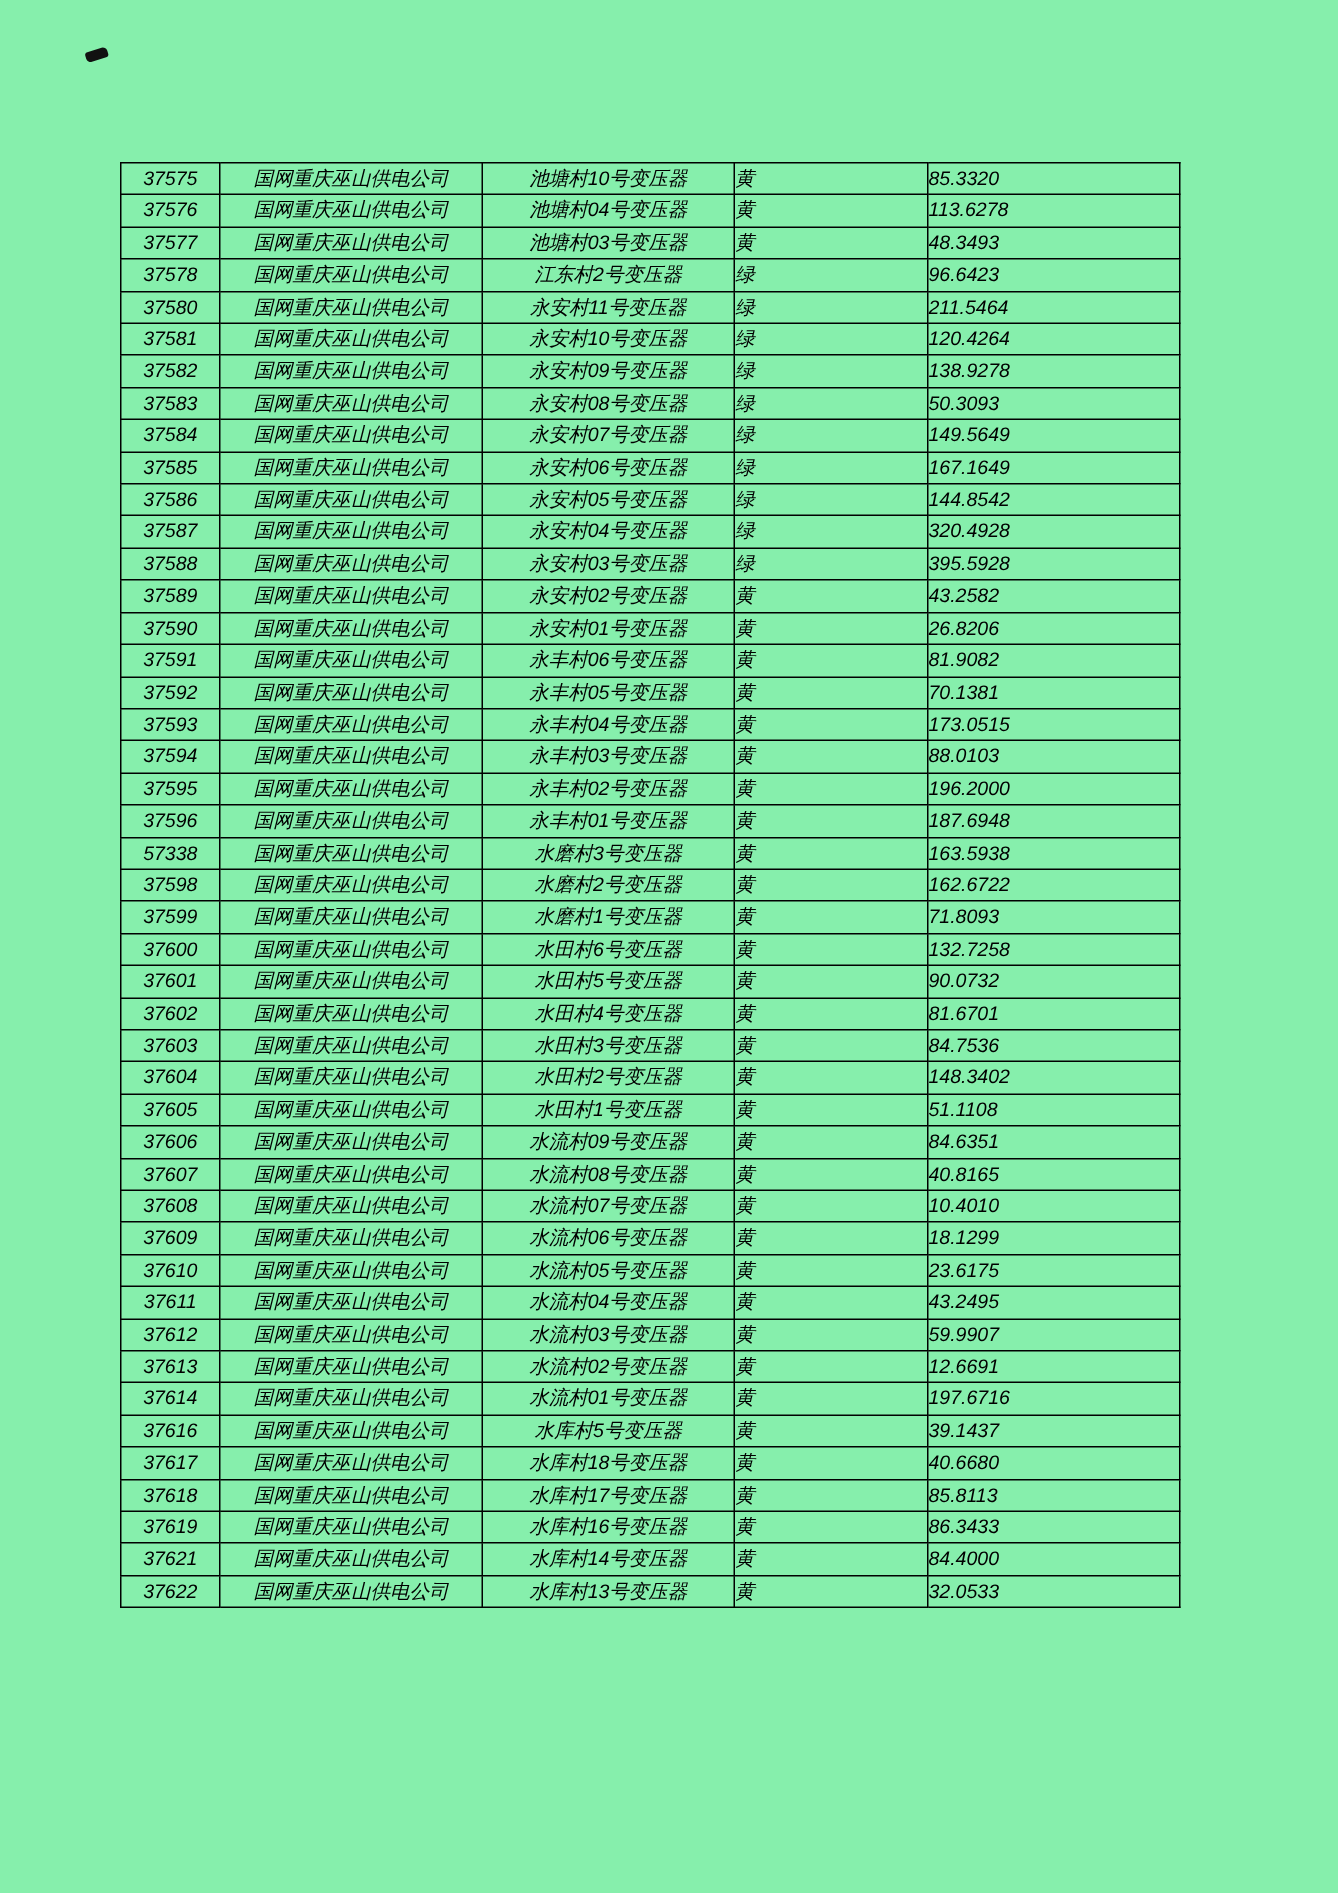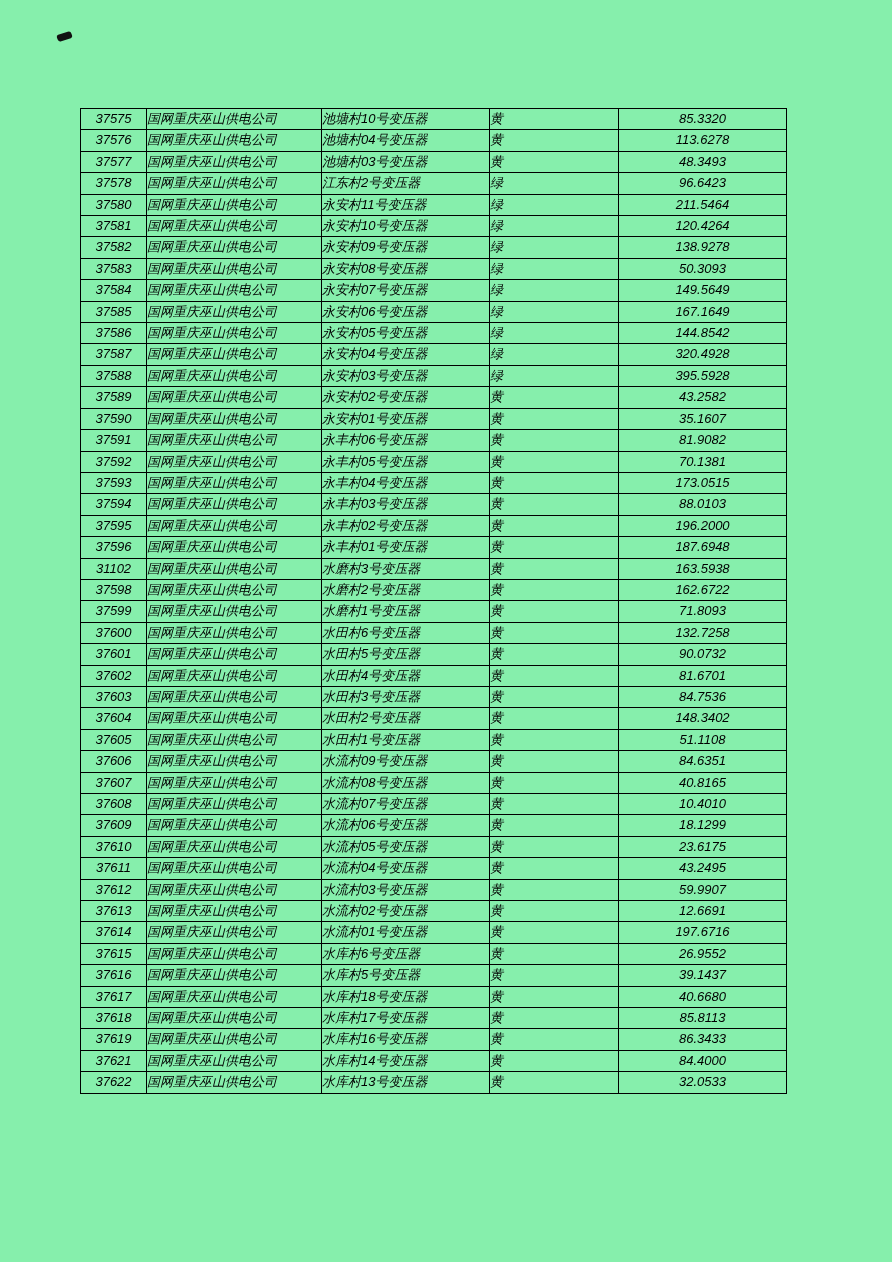--- a/index.html
+++ b/index.html
@@ -41,24 +41,24 @@
   }
   table.data-table td {
     border: 1px solid #000000;
     height: 20.4px;
     line-height: 20.4px;
     padding: 0;
     overflow: hidden;
     white-space: nowrap;
   }
   td.col-id     { text-align: center; }
-  td.col-company{ text-align: left;  padding-left: 4px; }
-  td.col-name   { text-align: left;  padding-left: 4px; }
+  td.col-company{ text-align: center;  padding-left: 4px; }
+  td.col-name   { text-align: center;  padding-left: 4px; }
   td.col-status { text-align: left;  padding-left: 4px; }
-  td.col-value  { text-align: center; padding-right: 45px; }
+  td.col-value  { text-align: left; padding-right: 45px; }
 </style>
 </head>
 <body>
 
 <div class="page">
   <div class="ink-mark"></div>
 
   <table class="data-table">
     <colgroup>
       <col style="width:66px">
@@ -164,21 +164,21 @@
           <td class="col-company">国网重庆巫山供电公司</td>
           <td class="col-name">永安村02号变压器</td>
           <td class="col-status">黄</td>
           <td class="col-value">43.2582</td>
         </tr>
         <tr>
           <td class="col-id">37590</td>
           <td class="col-company">国网重庆巫山供电公司</td>
           <td class="col-name">永安村01号变压器</td>
           <td class="col-status">黄</td>
-          <td class="col-value">35.1607</td>
+          <td class="col-value">26.8206</td>
         </tr>
         <tr>
           <td class="col-id">37591</td>
           <td class="col-company">国网重庆巫山供电公司</td>
           <td class="col-name">永丰村06号变压器</td>
           <td class="col-status">黄</td>
           <td class="col-value">81.9082</td>
         </tr>
         <tr>
           <td class="col-id">37592</td>
@@ -209,21 +209,21 @@
           <td class="col-value">196.2000</td>
         </tr>
         <tr>
           <td class="col-id">37596</td>
           <td class="col-company">国网重庆巫山供电公司</td>
           <td class="col-name">永丰村01号变压器</td>
           <td class="col-status">黄</td>
           <td class="col-value">187.6948</td>
         </tr>
         <tr>
-          <td class="col-id">31102</td>
+          <td class="col-id">57338</td>
           <td class="col-company">国网重庆巫山供电公司</td>
           <td class="col-name">水磨村3号变压器</td>
           <td class="col-status">黄</td>
           <td class="col-value">163.5938</td>
         </tr>
         <tr>
           <td class="col-id">37598</td>
           <td class="col-company">国网重庆巫山供电公司</td>
           <td class="col-name">水磨村2号变压器</td>
           <td class="col-status">黄</td>
@@ -333,27 +333,20 @@
           <td class="col-name">水流村02号变压器</td>
           <td class="col-status">黄</td>
           <td class="col-value">12.6691</td>
         </tr>
         <tr>
           <td class="col-id">37614</td>
           <td class="col-company">国网重庆巫山供电公司</td>
           <td class="col-name">水流村01号变压器</td>
           <td class="col-status">黄</td>
           <td class="col-value">197.6716</td>
-        </tr>
-        <tr>
-          <td class="col-id">37615</td>
-          <td class="col-company">国网重庆巫山供电公司</td>
-          <td class="col-name">水库村6号变压器</td>
-          <td class="col-status">黄</td>
-          <td class="col-value">26.9552</td>
         </tr>
         <tr>
           <td class="col-id">37616</td>
           <td class="col-company">国网重庆巫山供电公司</td>
           <td class="col-name">水库村5号变压器</td>
           <td class="col-status">黄</td>
           <td class="col-value">39.1437</td>
         </tr>
         <tr>
           <td class="col-id">37617</td>

